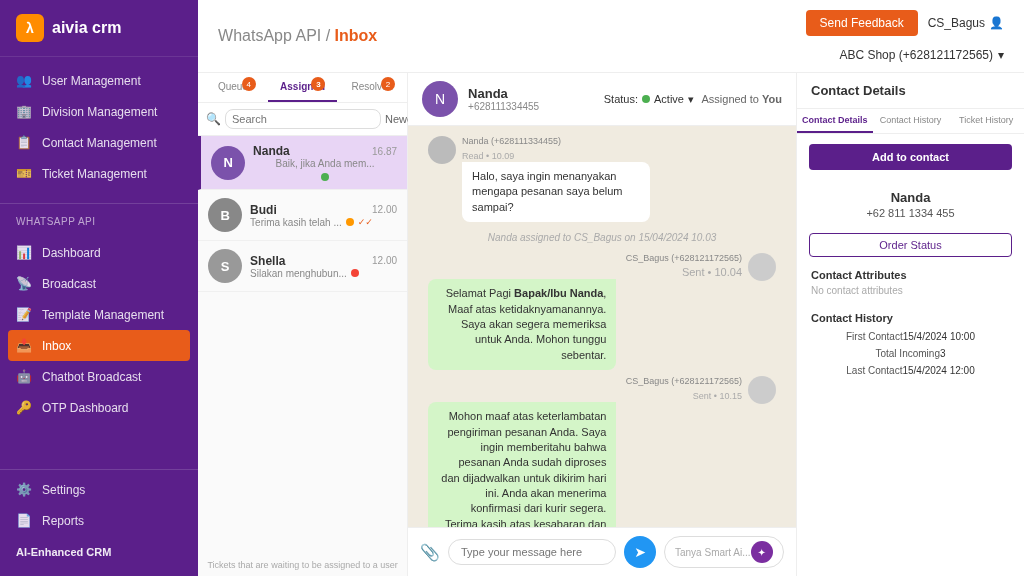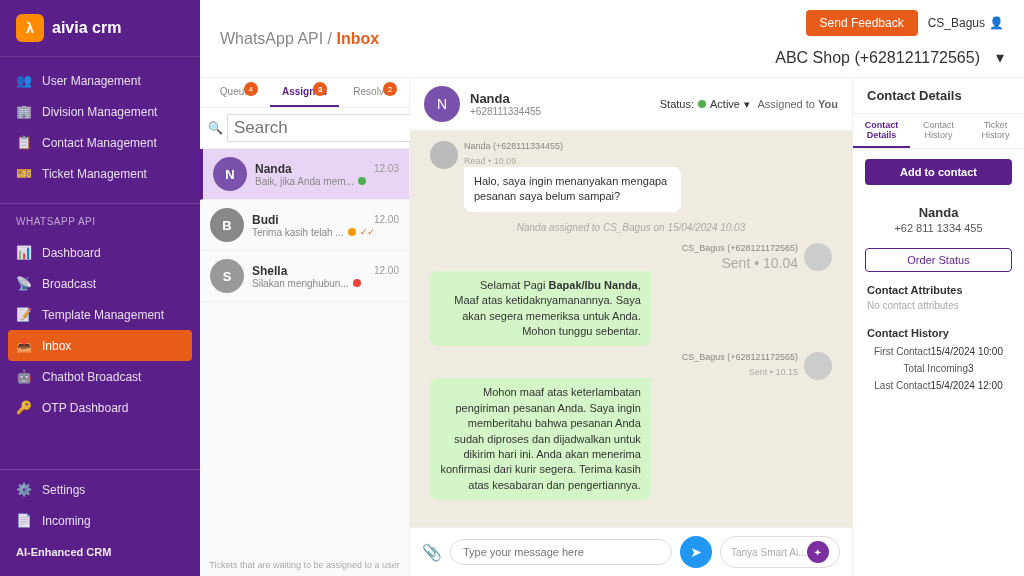--- a/index.html
+++ b/index.html
@@ -25,33 +25,33 @@
     
     
     .top-header { background: white; padding: 10px 20px; display: flex; align-items: center; justify-content: space-between; border-bottom: 1px solid #eee; }
     .breadcrumb { font-size: 16px; color: #333; }
     .breadcrumb span { color: #888; }
     .breadcrumb strong { color: #e85c1a; font-weight: 700; }
     .header-right { display: flex; align-items: center; gap: 12px; flex-direction: column; align-items: flex-end; }
     .header-top-row { display: flex; align-items: center; gap: 10px; padding-left: 16px; }
     .send-feedback-btn { background: #e85c1a; color: white; border: none; padding: 6px 14px; border-radius: 4px; cursor: pointer; font-size: 12px; font-weight: 500; }
     .user-badge { display: flex; align-items: center; gap: 4px; color: #333; font-size: 12px; }
-    .shop-selector { font-size: 16px; color: #333; display: flex; align-items: center; gap: 16px; }
+    .shop-selector { font-size: 12px; color: #333; display: flex; align-items: center; gap: 5px; }
     
     
     .content-area { display: flex; flex: 1; overflow: hidden; }
     
     
     .chat-list-panel { width: 210px; border-right: 1px solid #eee; display: flex; flex-direction: column; background: #fafafa; }
     .queue-tabs { display: flex; border-bottom: 1px solid #eee; background: white; }
     .queue-tab { flex: 1; text-align: center; padding: 8px 4px; cursor: pointer; font-size: 10px; color: #888; position: relative; }
     .queue-tab.active { color: #5b1f8a; font-weight: 600; border-bottom: 2px solid #5b1f8a; }
     .queue-tab .badge { position: absolute; top: 4px; right: 12px; background: #e85c1a; color: white; border-radius: 50%; width: 14px; height: 14px; font-size: 8px; display: flex; align-items: center; justify-content: center; }
     .search-bar { display: flex; align-items: center; gap: 4px; padding: 6px 8px; border-bottom: 1px solid #eee; background: white; }
-    .search-input { flex: 1; border: 1px solid #ddd; border-radius: 0; padding: 3px 6px; font-size: 17px; }
+    .search-input { flex: 1; border: 1px solid #ddd; border-radius: 8px; padding: 3px 6px; font-size: 11px; }
     .sort-btn { font-size: 11px; color: #666; cursor: pointer; }
     .chat-item { display: flex; align-items: center; gap: 8px; padding: 8px 10px; cursor: pointer; border-bottom: 1px solid #f0f0f0; }
     .chat-item.active { background: #e8d5f5; border-left: 3px solid #5b1f8a; }
     .chat-avatar { width: 34px; height: 34px; border-radius: 50%; background: #bbb; display: flex; align-items: center; justify-content: center; color: white; font-size: 13px; font-weight: bold; flex-shrink: 0; }
     .chat-info { flex: 1; min-width: 0; }
     .chat-name-row { display: flex; justify-content: space-between; align-items: center; }
     .chat-name { font-weight: 600; font-size: 12px; color: #333; }
     .chat-time { font-size: 10px; color: #999; }
     .chat-preview { font-size: 10px; color: #888; white-space: nowrap; overflow: hidden; text-overflow: ellipsis; max-width: 120px; }
     .chat-status-dot { width: 8px; height: 8px; border-radius: 50%; flex-shrink: 0; }
@@ -87,21 +87,21 @@
     
     
     .chat-input-area { background: white; padding: 8px 12px; display: flex; align-items: center; gap: 8px; border-top: 1px solid #eee; }
     .attach-btn { font-size: 16px; color: #888; cursor: pointer; }
     .message-input { flex: 1; border: 1px solid #ddd; border-radius: 20px; padding: 6px 12px; font-size: 11px; color: #aaa; }
     .send-btn { width: 32px; height: 32px; background: #2196f3; border-radius: 50%; display: flex; align-items: center; justify-content: center; cursor: pointer; color: white; font-size: 14px; }
     .ai-input { display: flex; align-items: center; border: 1px solid #ddd; border-radius: 20px; padding: 4px 10px; gap: 0; font-size: 10px; color: #aaa; background: white; min-width: 120px; }
     .ai-icon { width: 22px; height: 22px; background: #7b2ea0; border-radius: 50%; display: flex; align-items: center; justify-content: center; color: white; font-size: 10px; }
     
     
-    .contact-panel { width: 172px; border-left: 1px solid #eee; background: white; display: flex; flex-direction: column; overflow-y: auto; }
+    .contact-panel { width: 228px; border-left: 1px solid #eee; background: white; display: flex; flex-direction: column; overflow-y: auto; }
     .contact-panel-header { padding: 10px 14px; font-weight: 700; font-size: 13px; color: #333; border-bottom: 1px solid #eee; }
     .contact-tabs { display: flex; border-bottom: 1px solid #eee; }
     .contact-tab { flex: 1; text-align: center; padding: 6px 2px; font-size: 9px; color: #888; cursor: pointer; }
     .contact-tab.active { color: #5b1f8a; border-bottom: 2px solid #5b1f8a; font-weight: 600; }
     .add-contact-btn { margin: 10px 12px; background: #5b1f8a; color: white; border: none; border-radius: 4px; padding: 7px; width: calc(100% - 24px); cursor: pointer; font-size: 11px; font-weight: 600; }
     .contact-info { padding: 10px 14px; text-align: center; }
     .contact-name { font-weight: 700; font-size: 13px; color: #333; }
     .contact-phone { font-size: 11px; color: #555; margin-top: 2px; }
     .order-status-btn { margin: 4px 12px; border: 1px solid #5b1f8a; color: #5b1f8a; background: white; border-radius: 4px; padding: 5px; width: calc(100% - 24px); cursor: pointer; font-size: 11px; text-align: center; }
     .contact-section { padding: 8px 14px; }
@@ -173,21 +173,21 @@
       </div>
     </div>
 
     <div class="sidebar-bottom">
       <div class="sidebar-item">
         <span class="sidebar-item-icon">⚙️</span>
         <span>Settings</span>
       </div>
       <div class="sidebar-item">
         <span class="sidebar-item-icon">📄</span>
-        <span>Incoming</span>
+        <span>Reports</span>
       </div>
       <div class="sidebar-footer">AI-Enhanced CRM</div>
     </div>
   </div>
 
   <div class="main">
 
     <div class="top-header">
       <div class="breadcrumb">
         <span>WhatsApp API /</span>
@@ -231,23 +231,23 @@
           <input class="search-input" type="text" placeholder="Search" style="">
           <span class="sort-btn">Newest</span>
           <span>⇅</span>
         </div>
 
         <div class="chat-item active">
           <div class="chat-avatar" style="background:#7b52ab;">N</div>
           <div class="chat-info">
             <div class="chat-name-row">
               <span class="chat-name">Nanda</span>
-              <span class="chat-time">12.03</span>
-            </div>
-            <div style="display:flex;align-items:center;gap:4px;">
+              <span class="chat-time">16.87</span>
+            </div>
+            <div style="display:flex;align-items:center;gap:4px;flex-direction:column;">
               <span class="chat-preview">Baik, jika Anda mem...</span>
               <span class="chat-status-dot dot-green"></span>
             </div>
           </div>
         </div>
 
         <div class="chat-item">
           <div class="chat-avatar" style="background:#888;">B</div>
           <div class="chat-info">
             <div class="chat-name-row">
@@ -311,21 +311,21 @@
                 <span>Halo, saya ingin menanyakan mengapa pesanan saya belum sampai?</span>
               </div>
             </div>
           </div>
 
           <div class="system-msg">Nanda assigned to CS_Bagus on 15/04/2024 10.03</div>
 
           <div class="msg-row outgoing">
             <div style="text-align:right;">
               <div class="msg-sender">CS_Bagus (+628121172565)</div>
-              <span style="font-size:14px;color:#aaa;">Sent • 10.04</span>
+              <span style="font-size:11px;color:#aaa;">Sent • 10.04</span>
               <div class="msg-bubble outgoing">
                 Selamat Pagi <strong>Bapak/Ibu Nanda</strong>,<br>
                 Maaf atas ketidaknyamanannya. Saya akan segera memeriksa untuk Anda. Mohon tunggu sebentar.
               </div>
             </div>
             <div class="msg-avatar" style="background:#ccc;"></div>
           </div>
 
           <div class="msg-row outgoing">
             <div style="text-align:right;">

